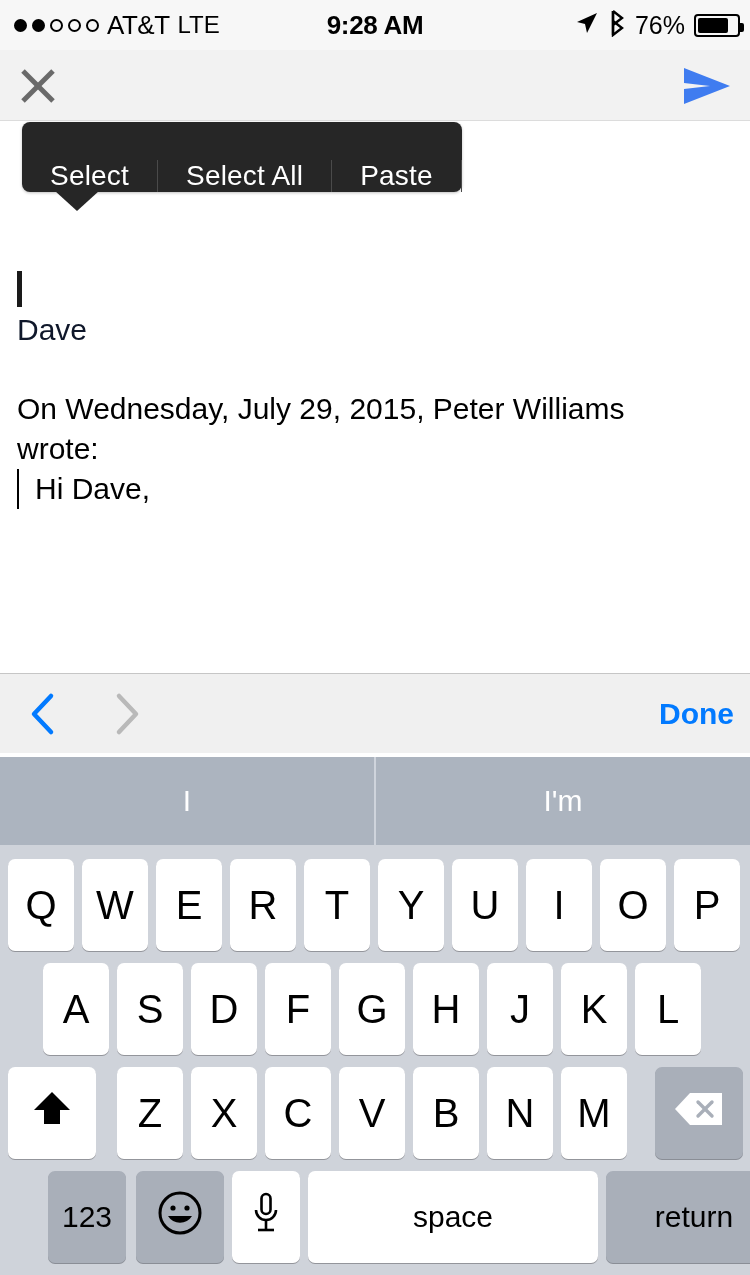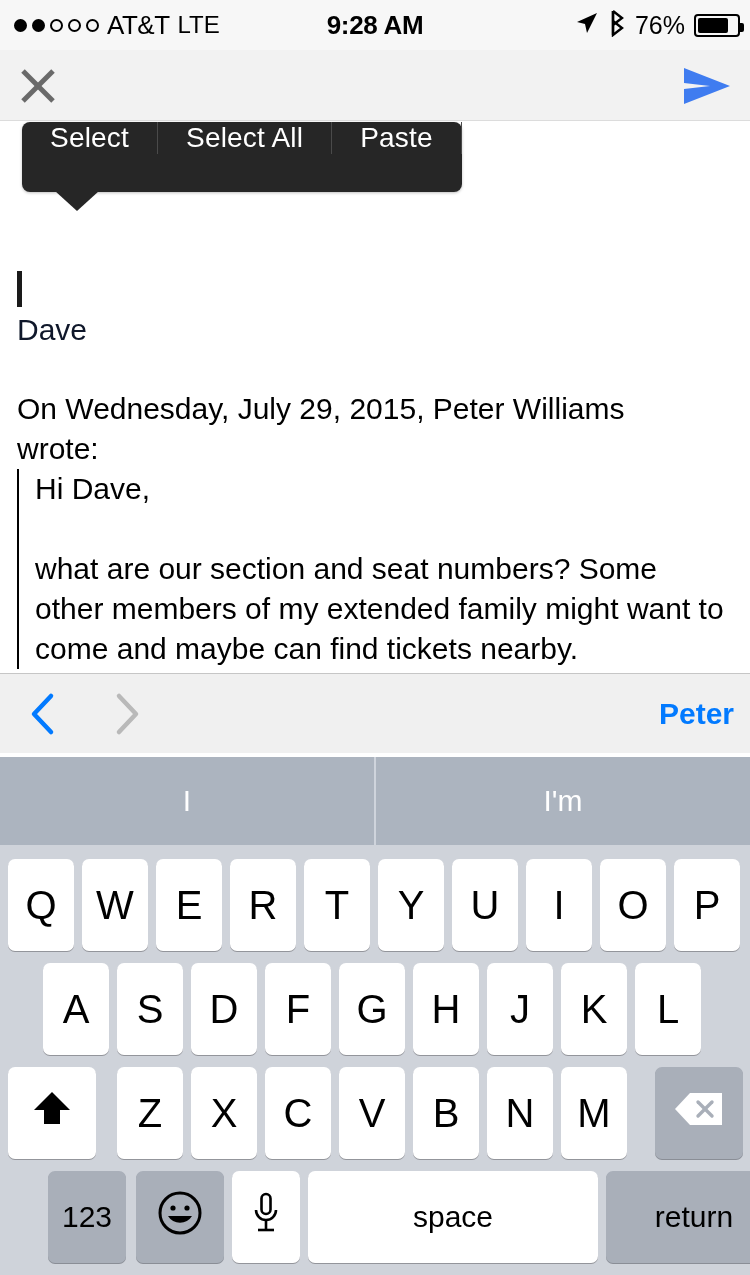--- a/index.html
+++ b/index.html
@@ -52,21 +52,21 @@
   }
   .send-btn {
     position:absolute; right:14px; top:12px; width:58px; height:48px;
     display:flex; align-items:center; justify-content:center;
   }
 
   
   .edit-menu {
     position:absolute; left:22px; top:122px; height:70px;
     background:#262626; border-radius:8px;
-    display:flex; align-items:flex-start;
+    display:flex; align-items:flex-end;
     z-index:30;
     box-shadow:0 1px 3px rgba(0,0,0,0.25);
   }
   .edit-menu-item {
     display:flex; align-items:center; justify-content:center;
     color:#fff; font-size:28px; letter-spacing:0.2px;
     padding:0 28px;
     border-right:1px solid #4a4a4a;
   }
   .edit-menu-item:last-child { border-right:none; }
@@ -218,21 +218,20 @@
       </svg>
     </div>
   </div>
 
   <div class="message-area">
     <div class="caret"></div>
     <div class="sig-line">Dave</div>
     <div class="intro-line">On Wednesday, July 29, 2015, Peter Williams wrote:</div>
     <div class="quote-block">
       <div class="quote-para">Hi Dave,</div>
-      <div class="quote-para">what are our section and seat numbers? Some other members of my extended family might want to come and maybe can find tickets nearby.</div>
     </div>
   </div>
 
   <div class="edit-menu">
     <div class="edit-menu-item">Select</div>
     <div class="edit-menu-item">Select All</div>
     <div class="edit-menu-item">Paste</div>
     <div class="edit-menu-tail"></div>
   </div>
 
@@ -240,21 +239,21 @@
     <div class="chev-prev">
       <svg width="30" height="44" viewBox="0 0 30 44">
         <polyline points="22,4 5,22 22,40" fill="none" stroke="#027aff" stroke-width="4.5" stroke-linecap="round" stroke-linejoin="round"></polyline>
       </svg>
     </div>
     <div class="chev-next">
       <svg width="30" height="44" viewBox="0 0 30 44">
         <polyline points="8,4 25,22 8,40" fill="none" stroke="#b9b9b9" stroke-width="4.5" stroke-linecap="round" stroke-linejoin="round"></polyline>
       </svg>
     </div>
-    <div class="done-btn">Peter</div>
+    <div class="done-btn">Done</div>
   </div>
 
   <div class="predict-bar">
     <div class="predict-item">I</div>
     <div class="predict-item">I'm</div>
   </div>
 
   <div class="keyboard">
 
     <div class="kb-row r1">

